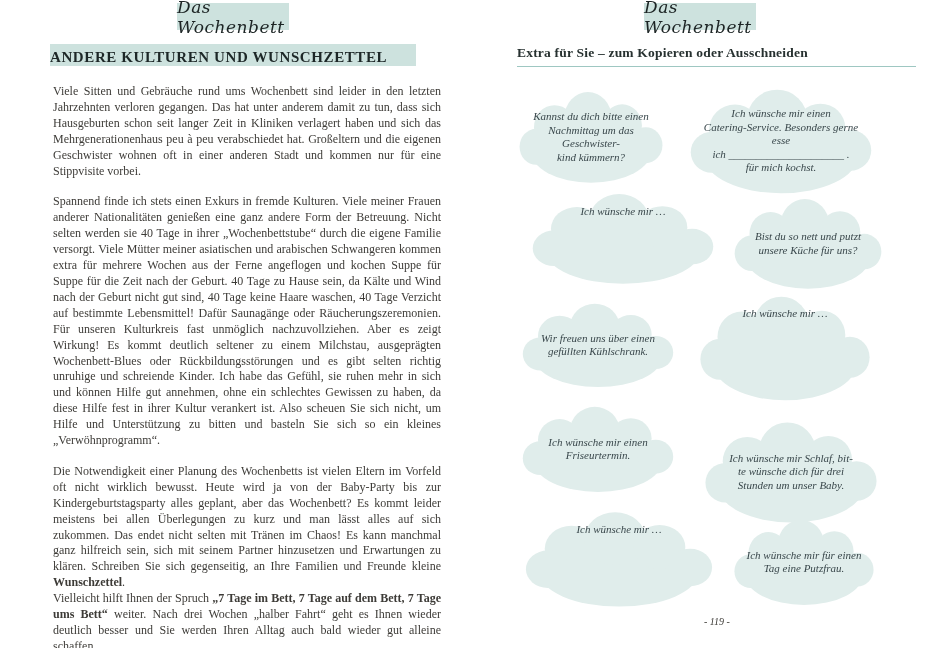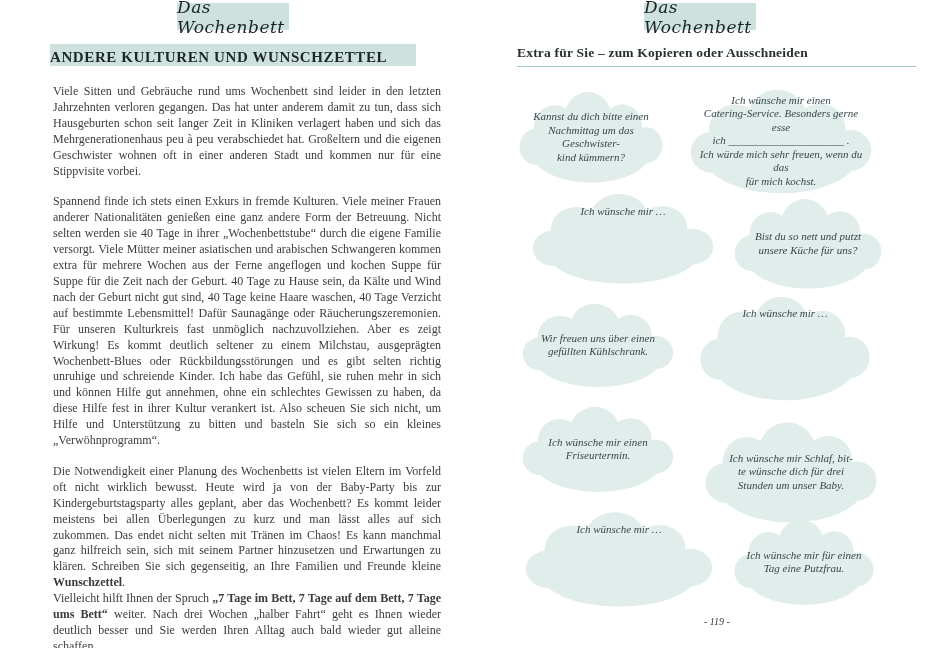--- a/index.html
+++ b/index.html
@@ -113,21 +113,20 @@
             <circle cx="96" cy="36" r="31"></circle>
             <circle cx="141" cy="46" r="26"></circle>
             <circle cx="172" cy="70" r="22"></circle>
             <circle cx="28" cy="72" r="22"></circle>
           </g>
         </svg>
         <div class="cloud-text">
           <span>Ich wünsche mir einen</span>
           <span>Catering-Service. Besonders gerne esse</span>
           <span>ich _____________________ .</span>
-          <span>Ich würde mich sehr freuen, wenn du das</span>
           <span>für mich kochst.</span>
         </div>
       </div>
       <div class="cloud" style="left: 60px; top: 190px; width: 192px; height: 97px;">
         <svg viewBox="0 0 200 120" preserveAspectRatio="none">
           <g fill="#e0edeb">
             <ellipse cx="100" cy="76" rx="80" ry="40"></ellipse>
             <circle cx="52" cy="48" r="27"></circle>
             <circle cx="96" cy="36" r="31"></circle>
             <circle cx="141" cy="46" r="26"></circle>

